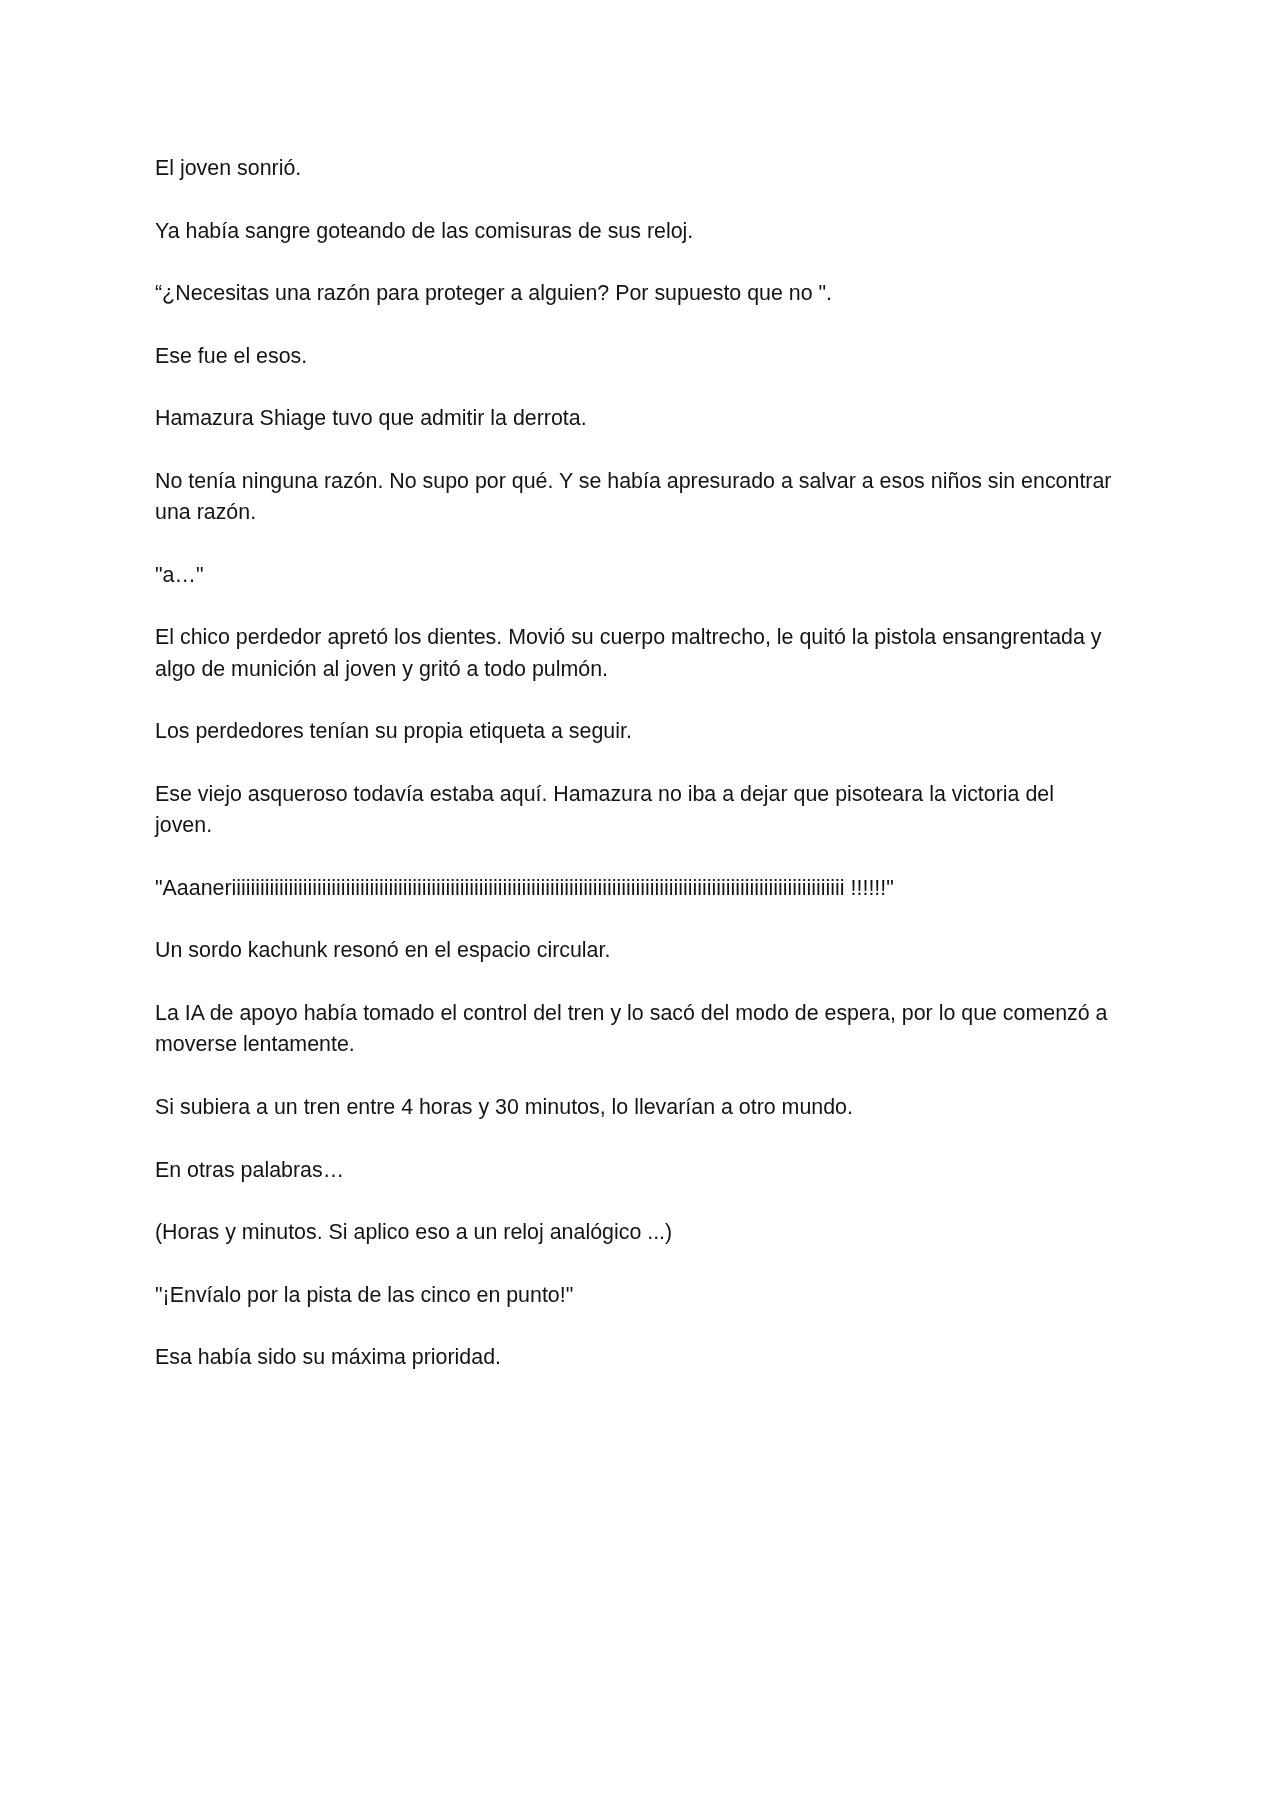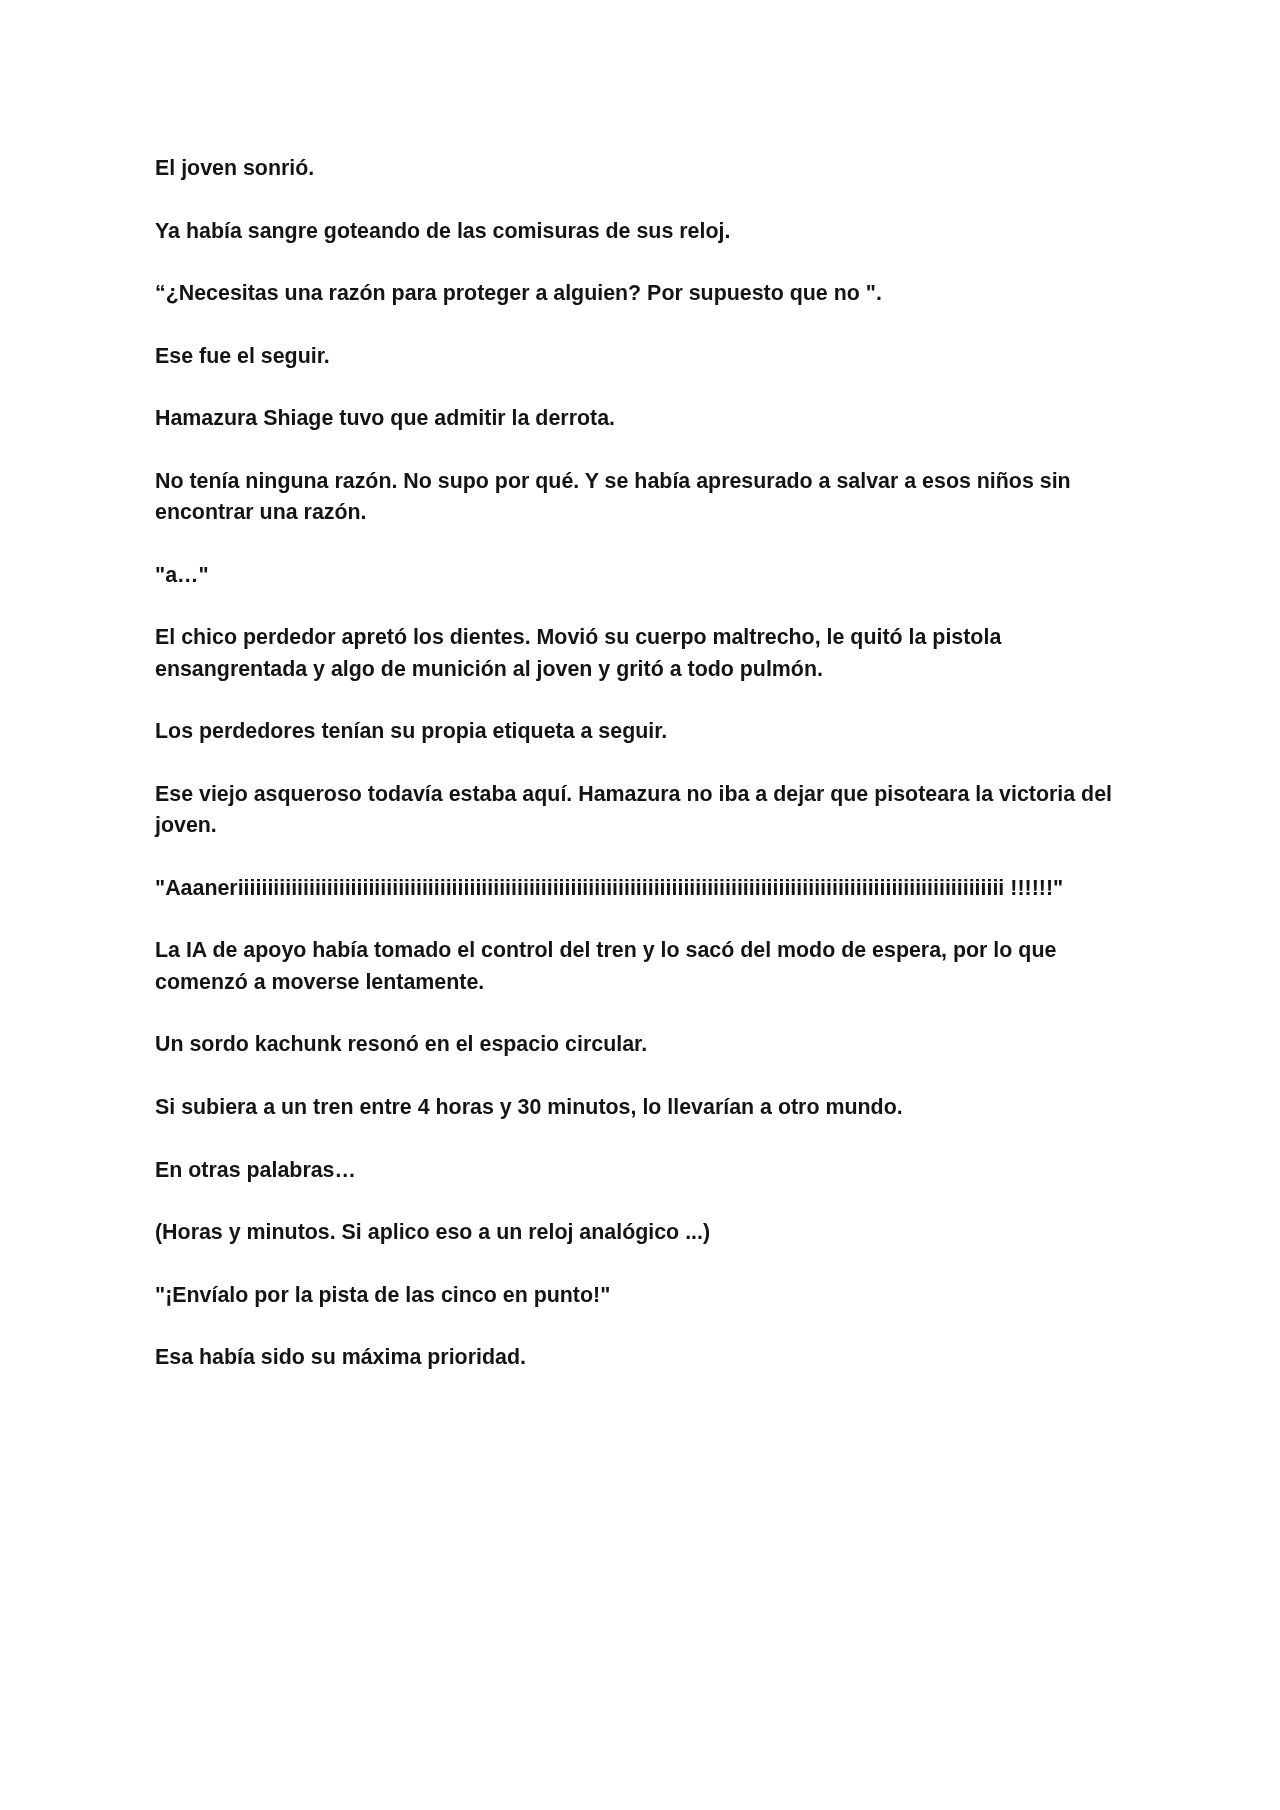--- a/index.html
+++ b/index.html
@@ -23,49 +23,48 @@
     }
     .content {
       position: absolute;
       left: 155px;
       top: 153px;
       width: 960px;
       font-family: "Liberation Sans", sans-serif;
       font-size: 21.4px;
       line-height: 31.3px;
       color: #141414;
-      font-weight: bold;
     }
     .content p {
       margin: 0 0 31.3px 0;
       padding: 0;
       white-space: normal;
       word-wrap: break-word;
     }
     .content p.nowrap {
       white-space: nowrap;
     }
   </style>
 </head>
 <body>
 
 <div class="page">
   <div class="content">
     <p>El joven sonrió.</p>
     <p>Ya había sangre goteando de las comisuras de sus reloj.</p>
     <p>“¿Necesitas una razón para proteger a alguien? Por supuesto que no ".</p>
-    <p>Ese fue el seguir.</p>
+    <p>Ese fue el esos.</p>
     <p>Hamazura Shiage tuvo que admitir la derrota.</p>
     <p>No tenía ninguna razón. No supo por qué. Y se había apresurado a salvar a esos niños sin encontrar una razón.</p>
     <p>"a…"</p>
     <p>El chico perdedor apretó los dientes. Movió su cuerpo maltrecho, le quitó la pistola ensangrentada y algo de munición al joven y gritó a todo pulmón.</p>
     <p>Los perdedores tenían su propia etiqueta a seguir.</p>
     <p>Ese viejo asqueroso todavía estaba aquí. Hamazura no iba a dejar que pisoteara la victoria del joven.</p>
     <p class="nowrap">"Aaaneriiiiiiiiiiiiiiiiiiiiiiiiiiiiiiiiiiiiiiiiiiiiiiiiiiiiiiiiiiiiiiiiiiiiiiiiiiiiiiiiiiiiiiiiiiiiiiiiiiiiiiiiiiiiiiiiiiiiiiiiiiiiiiiii !!!!!!"</p>
+    <p>Un sordo kachunk resonó en el espacio circular.</p>
     <p>La IA de apoyo había tomado el control del tren y lo sacó del modo de espera, por lo que comenzó a moverse lentamente.</p>
-    <p>Un sordo kachunk resonó en el espacio circular.</p>
     <p>Si subiera a un tren entre 4 horas y 30 minutos, lo llevarían a otro mundo.</p>
     <p>En otras palabras…</p>
     <p>(Horas y minutos. Si aplico eso a un reloj analógico ...)</p>
     <p>"¡Envíalo por la pista de las cinco en punto!"</p>
     <p>Esa había sido su máxima prioridad.</p>
   </div>
 </div>
 
 </body></html>

